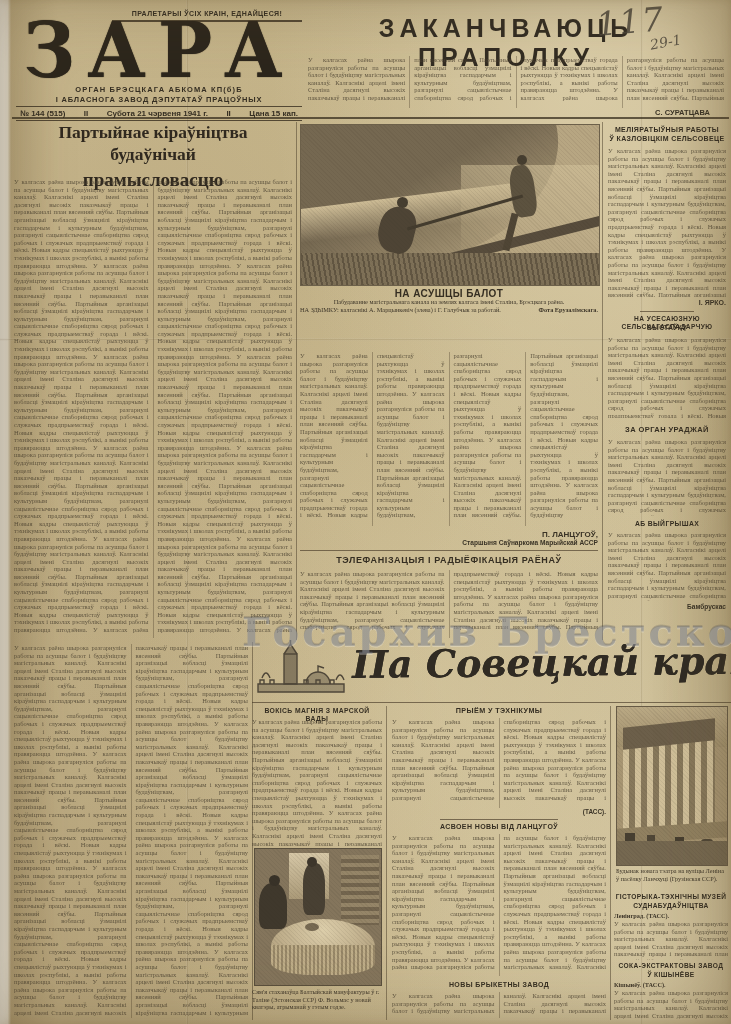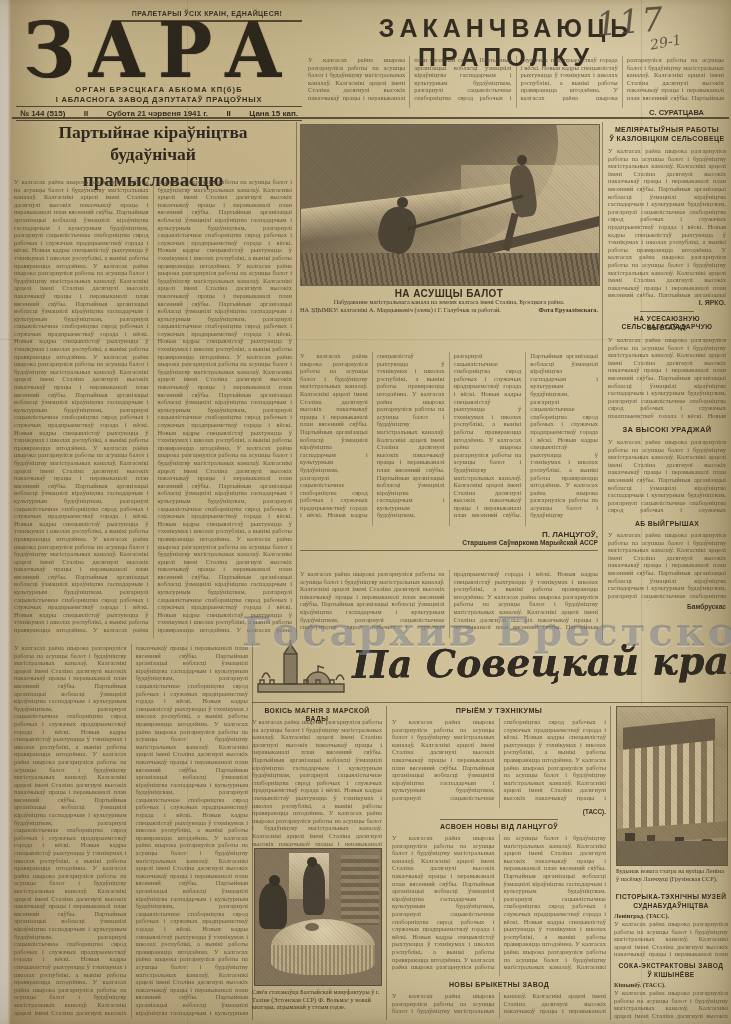--- a/index.html
+++ b/index.html
@@ -60,21 +60,21 @@
       <span>II</span>
       <span>Субота 21 чэрвеня 1941 г.</span>
       <span>II</span>
       <span>Цана 15 кап.</span>
     </div>
   </div>
 
   <div class="abs" style="left:306px;top:8px;width:420px;height:108px">
     <div class="abs" style="left:0;top:6px;width:400px;text-align:center;font-family:'Liberation Sans',sans-serif;font-weight:bold;font-size:25px;letter-spacing:5px;color:#322c22">ЗАКАНЧВАЮЦЬ ПРАПОЛКУ</div>
     <div class="abs greek c4" style="left:2px;top:48px;width:416px;height:52px">У калгасах раёна шырока разгарнуліся работы па асушцы балот і будаўніцтву магістральных каналаў. Калгаснікі арцелі імені Сталіна дасягнулі высокіх паказчыкаў працы і перавыканалі план вясенняй сяўбы. Партыйныя арганізацыі вобласці ўзмацнілі кіраўніцтва гаспадарчым і культурным будаўніцтвам, разгарнулі сацыялістычнае спаборніцтва сярод рабочых і служачых прадпрыемстваў горада і вёскі. Новыя кадры спецыялістаў рыхтуюцца ў тэхнікумах і школах рэспублікі, а вынікі работы правяраюцца штодзённа. У калгасах раёна шырока разгарнуліся работы па асушцы балот і будаўніцтву магістральных каналаў. Калгаснікі арцелі імені Сталіна дасягнулі высокіх паказчыкаў працы і перавыканалі план вясенняй сяўбы. Партыйныя арганізацыі вобласці ўзмацнілі кіраўніцтва гаспадарчым і культурным будаўніцтвам, разгарнулі сацыялістычнае спаборніцтва сярод рабочых і служачых прадпрыемстваў горада і вёскі. Новыя кадры спецыялістаў рыхтуюцца ў тэхнікумах і школах рэспублікі, а вынікі работы правяраюцца штодзённа. У калгасах раёна шырока разгарнуліся работы па асушцы балот і будаўніцтву магістральных каналаў. Калгаснікі арцелі імені Сталіна дасягнулі высокіх паказчыкаў працы і перавыканалі план вясенняй сяўбы. Партыйныя арганізацыі вобласці ўзмацнілі кіраўніцтва гаспадарчым і культурным будаўніцтвам, разгарнулі сацыялістычнае спаборніцтва сярод рабочых і служачых прадпрыемстваў горада і вёскі. Новыя кадры спецыялістаў рыхтуюцца ў тэхнікумах і школах рэспублікі, а вынікі работы правяраюцца штодзённа. У калгасах раёна шырока разгарнуліся работы па асушцы балот і будаўніцтву магістральных каналаў. Калгаснікі арцелі імені Сталіна дасягнулі высокіх паказчыкаў працы і перавыканалі план вясенняй сяўбы. Партыйныя арганізацыі вобласці ўзмацнілі кіраўніцтва гаспадарчым і культурным будаўніцтвам, разгарнулі сацыялістычнае спаборніцтва сярод рабочых і служачых прадпрыемстваў горада і вёскі. Новыя кадры спецыялістаў рыхтуюцца ў тэхнікумах і школах рэспублікі, а вынікі работы правяраюцца штодзённа.</div>
-    <div class="abs byline" style="left:242px;top:100px;width:156px;font-size:7.5px">С. СУРАТЦАВА</div>
+    <div class="abs byline" style="left:248px;top:100px;width:156px;font-size:7.5px">С. СУРАТЦАВА</div>
   </div>
   <div class="abs handwriting" style="left:596px;top:2px;font-size:33px;transform:rotate(-5deg);letter-spacing:2px">117</div>
   <div class="abs handwriting" style="left:650px;top:34px;font-size:14px;transform:rotate(-10deg)">29-1</div>
 
   <div class="hrule thick" style="left:12px;top:117px;width:717px"></div>
 
   <div class="abs" style="left:14px;top:122px;width:278px">
     <div style="text-align:center;font-weight:bold;font-size:17.5px;color:#30291f;line-height:1.25">Партыйнае кіраўніцтва будаўнічай</div>
     <div style="text-align:center;font-weight:bold;font-size:19px;color:#30291f;line-height:1.5">прамысловасцю</div>
   </div>
@@ -105,32 +105,33 @@
     <span class="caption" style="font-weight:bold;white-space:nowrap">Фота Ерузалімскага.</span>
   </div>
 
   <div class="abs greek c4" style="left:300px;top:352px;width:298px;height:174px">У калгасах раёна шырока разгарнуліся работы па асушцы балот і будаўніцтву магістральных каналаў. Калгаснікі арцелі імені Сталіна дасягнулі высокіх паказчыкаў працы і перавыканалі план вясенняй сяўбы. Партыйныя арганізацыі вобласці ўзмацнілі кіраўніцтва гаспадарчым і культурным будаўніцтвам, разгарнулі сацыялістычнае спаборніцтва сярод рабочых і служачых прадпрыемстваў горада і вёскі. Новыя кадры спецыялістаў рыхтуюцца ў тэхнікумах і школах рэспублікі, а вынікі работы правяраюцца штодзённа. У калгасах раёна шырока разгарнуліся работы па асушцы балот і будаўніцтву магістральных каналаў. Калгаснікі арцелі імені Сталіна дасягнулі высокіх паказчыкаў працы і перавыканалі план вясенняй сяўбы. Партыйныя арганізацыі вобласці ўзмацнілі кіраўніцтва гаспадарчым і культурным будаўніцтвам, разгарнулі сацыялістычнае спаборніцтва сярод рабочых і служачых прадпрыемстваў горада і вёскі. Новыя кадры спецыялістаў рыхтуюцца ў тэхнікумах і школах рэспублікі, а вынікі работы правяраюцца штодзённа. У калгасах раёна шырока разгарнуліся работы па асушцы балот і будаўніцтву магістральных каналаў. Калгаснікі арцелі імені Сталіна дасягнулі высокіх паказчыкаў працы і перавыканалі план вясенняй сяўбы. Партыйныя арганізацыі вобласці ўзмацнілі кіраўніцтва гаспадарчым і культурным будаўніцтвам, разгарнулі сацыялістычнае спаборніцтва сярод рабочых і служачых прадпрыемстваў горада і вёскі. Новыя кадры спецыялістаў рыхтуюцца ў тэхнікумах і школах рэспублікі, а вынікі работы правяраюцца штодзённа. У калгасах раёна шырока разгарнуліся работы па асушцы балот і будаўніцтву магістральных каналаў. Калгаснікі арцелі імені Сталіна дасягнулі высокіх паказчыкаў працы і перавыканалі план вясенняй сяўбы. Партыйныя арганізацыі вобласці ўзмацнілі кіраўніцтва гаспадарчым і культурным будаўніцтвам, разгарнулі сацыялістычнае спаборніцтва сярод рабочых і служачых прадпрыемстваў горада і вёскі. Новыя кадры спецыялістаў рыхтуюцца ў тэхнікумах і школах рэспублікі, а вынікі работы правяраюцца штодзённа. У калгасах раёна шырока разгарнуліся работы па асушцы балот і будаўніцтву магістральных каналаў. Калгаснікі арцелі імені Сталіна дасягнулі высокіх паказчыкаў працы і перавыканалі план вясенняй сяўбы. Партыйныя арганізацыі вобласці ўзмацнілі кіраўніцтва гаспадарчым і культурным будаўніцтвам, разгарнулі сацыялістычнае спаборніцтва сярод рабочых і служачых прадпрыемстваў горада і вёскі. Новыя кадры спецыялістаў рыхтуюцца ў тэхнікумах і школах рэспублікі, а вынікі работы правяраюцца штодзённа. У калгасах раёна шырока разгарнуліся работы па асушцы балот і будаўніцтву магістральных каналаў. Калгаснікі арцелі імені Сталіна дасягнулі высокіх паказчыкаў працы і перавыканалі план вясенняй сяўбы. Партыйныя арганізацыі вобласці ўзмацнілі кіраўніцтва гаспадарчым і культурным будаўніцтвам, разгарнулі сацыялістычнае спаборніцтва сярод рабочых і служачых прадпрыемстваў горада і вёскі. Новыя кадры спецыялістаў рыхтуюцца ў тэхнікумах і школах рэспублікі, а вынікі работы правяраюцца штодзённа. У калгасах раёна шырока разгарнуліся работы па асушцы балот і будаўніцтву магістральных каналаў. Калгаснікі арцелі імені Сталіна дасягнулі высокіх паказчыкаў працы і перавыканалі план вясенняй сяўбы. Партыйныя арганізацыі вобласці ўзмацнілі кіраўніцтва гаспадарчым і культурным будаўніцтвам, разгарнулі сацыялістычнае спаборніцтва сярод рабочых і служачых прадпрыемстваў горада і вёскі. Новыя кадры спецыялістаў рыхтуюцца ў тэхнікумах і школах рэспублікі, а вынікі работы правяраюцца штодзённа.</div>
   <div class="abs" style="left:420px;top:530px;width:178px;text-align:right">
     <div class="byline" style="font-size:8px">П. ЛАНЦУГОЎ,</div>
     <div class="byline" style="font-size:6.6px">Старшыня Саўнаркома Марыйскай АССР</div>
   </div>
 
   <div class="hrule" style="left:300px;top:550px;width:298px"></div>
+  <div class="abs head-sm" style="left:300px;top:555px;width:298px;font-size:9px;letter-spacing:.6px">ТЭЛЕФАНІЗАЦЫЯ І РАДЫЁФІКАЦЫЯ РАЁНАЎ</div>
   <div class="abs greek c2" style="left:300px;top:570px;width:298px;height:68px">У калгасах раёна шырока разгарнуліся работы па асушцы балот і будаўніцтву магістральных каналаў. Калгаснікі арцелі імені Сталіна дасягнулі высокіх паказчыкаў працы і перавыканалі план вясенняй сяўбы. Партыйныя арганізацыі вобласці ўзмацнілі кіраўніцтва гаспадарчым і культурным будаўніцтвам, разгарнулі сацыялістычнае спаборніцтва сярод рабочых і служачых прадпрыемстваў горада і вёскі. Новыя кадры спецыялістаў рыхтуюцца ў тэхнікумах і школах рэспублікі, а вынікі работы правяраюцца штодзённа. У калгасах раёна шырока разгарнуліся работы па асушцы балот і будаўніцтву магістральных каналаў. Калгаснікі арцелі імені Сталіна дасягнулі высокіх паказчыкаў працы і перавыканалі план вясенняй сяўбы. Партыйныя арганізацыі вобласці ўзмацнілі кіраўніцтва гаспадарчым і культурным будаўніцтвам, разгарнулі сацыялістычнае спаборніцтва сярод рабочых і служачых прадпрыемстваў горада і вёскі. Новыя кадры спецыялістаў рыхтуюцца ў тэхнікумах і школах рэспублікі, а вынікі работы правяраюцца штодзённа. У калгасах раёна шырока разгарнуліся работы па асушцы балот і будаўніцтву магістральных каналаў. Калгаснікі арцелі імені Сталіна дасягнулі высокіх паказчыкаў працы і перавыканалі план вясенняй сяўбы. Партыйныя арганізацыі вобласці ўзмацнілі кіраўніцтва гаспадарчым і культурным будаўніцтвам, разгарнулі сацыялістычнае спаборніцтва сярод рабочых і служачых прадпрыемстваў горада і вёскі. Новыя кадры спецыялістаў рыхтуюцца ў тэхнікумах і школах рэспублікі, а вынікі работы правяраюцца штодзённа. У калгасах раёна шырока разгарнуліся работы па асушцы балот і будаўніцтву магістральных каналаў. Калгаснікі арцелі імені Сталіна дасягнулі высокіх паказчыкаў працы і перавыканалі план вясенняй сяўбы. Партыйныя арганізацыі вобласці ўзмацнілі кіраўніцтва гаспадарчым і культурным будаўніцтвам, разгарнулі сацыялістычнае спаборніцтва сярод рабочых і служачых прадпрыемстваў горада і вёскі. Новыя кадры спецыялістаў рыхтуюцца ў тэхнікумах і школах рэспублікі, а вынікі работы правяраюцца штодзённа.</div>
 
   <div class="vrule" style="left:602px;top:122px;height:518px"></div>
   <div class="abs head-sm" style="left:608px;top:126px;width:118px;font-size:7px">МЕЛІЯРАТЫЎНЫЯ РАБОТЫ</div>
   <div class="abs head-sm" style="left:608px;top:135px;width:118px;font-size:7px">Ў КАЗЛОВІЦКІМ СЕЛЬСОВЕЦЕ</div>
   <div class="abs greek" style="left:608px;top:147px;width:118px;height:150px">У калгасах раёна шырока разгарнуліся работы па асушцы балот і будаўніцтву магістральных каналаў. Калгаснікі арцелі імені Сталіна дасягнулі высокіх паказчыкаў працы і перавыканалі план вясенняй сяўбы. Партыйныя арганізацыі вобласці ўзмацнілі кіраўніцтва гаспадарчым і культурным будаўніцтвам, разгарнулі сацыялістычнае спаборніцтва сярод рабочых і служачых прадпрыемстваў горада і вёскі. Новыя кадры спецыялістаў рыхтуюцца ў тэхнікумах і школах рэспублікі, а вынікі работы правяраюцца штодзённа. У калгасах раёна шырока разгарнуліся работы па асушцы балот і будаўніцтву магістральных каналаў. Калгаснікі арцелі імені Сталіна дасягнулі высокіх паказчыкаў працы і перавыканалі план вясенняй сяўбы. Партыйныя арганізацыі вобласці ўзмацнілі кіраўніцтва гаспадарчым і культурным будаўніцтвам, разгарнулі сацыялістычнае спаборніцтва сярод рабочых і служачых прадпрыемстваў горада і вёскі. Новыя кадры спецыялістаў рыхтуюцца ў тэхнікумах і школах рэспублікі, а вынікі работы правяраюцца штодзённа. У калгасах раёна шырока разгарнуліся работы па асушцы балот і будаўніцтву магістральных каналаў. Калгаснікі арцелі імені Сталіна дасягнулі высокіх паказчыкаў працы і перавыканалі план вясенняй сяўбы. Партыйныя арганізацыі вобласці ўзмацнілі кіраўніцтва гаспадарчым і культурным будаўніцтвам, разгарнулі сацыялістычнае спаборніцтва сярод рабочых і служачых прадпрыемстваў горада і вёскі. Новыя кадры спецыялістаў рыхтуюцца ў тэхнікумах і школах рэспублікі, а вынікі работы правяраюцца штодзённа. У калгасах раёна шырока разгарнуліся работы па асушцы балот і будаўніцтву магістральных каналаў. Калгаснікі арцелі імені Сталіна дасягнулі высокіх паказчыкаў працы і перавыканалі план вясенняй сяўбы. Партыйныя арганізацыі вобласці ўзмацнілі кіраўніцтва гаспадарчым і культурным будаўніцтвам, разгарнулі сацыялістычнае спаборніцтва сярод рабочых і служачых прадпрыемстваў горада і вёскі. Новыя кадры спецыялістаў рыхтуюцца ў тэхнікумах і школах рэспублікі, а вынікі работы правяраюцца штодзённа. У калгасах раёна шырока разгарнуліся работы па асушцы балот і будаўніцтву магістральных каналаў. Калгаснікі арцелі імені Сталіна дасягнулі высокіх паказчыкаў працы і перавыканалі план вясенняй сяўбы. Партыйныя арганізацыі вобласці ўзмацнілі кіраўніцтва гаспадарчым і культурным будаўніцтвам, разгарнулі сацыялістычнае спаборніцтва сярод рабочых і служачых прадпрыемстваў горада і вёскі. Новыя кадры спецыялістаў рыхтуюцца ў тэхнікумах і школах рэспублікі, а вынікі работы правяраюцца штодзённа.</div>
   <div class="abs byline" style="left:608px;top:299px;width:118px;font-size:7px">І. ЯРКО.</div>
   <div class="hrule" style="left:640px;top:311px;width:54px"></div>
   <div class="abs head-sm" style="left:608px;top:315px;width:118px;font-size:6.6px">НА УСЕСАЮЗНУЮ СЕЛЬСКАГАСПАДАРЧУЮ</div>
   <div class="abs head-sm" style="left:608px;top:324px;width:118px;font-size:6.6px">ВЫСТАЎКУ</div>
   <div class="abs greek" style="left:608px;top:336px;width:118px;height:82px">У калгасах раёна шырока разгарнуліся работы па асушцы балот і будаўніцтву магістральных каналаў. Калгаснікі арцелі імені Сталіна дасягнулі высокіх паказчыкаў працы і перавыканалі план вясенняй сяўбы. Партыйныя арганізацыі вобласці ўзмацнілі кіраўніцтва гаспадарчым і культурным будаўніцтвам, разгарнулі сацыялістычнае спаборніцтва сярод рабочых і служачых прадпрыемстваў горада і вёскі. Новыя кадры спецыялістаў рыхтуюцца ў тэхнікумах і школах рэспублікі, а вынікі работы правяраюцца штодзённа. У калгасах раёна шырока разгарнуліся работы па асушцы балот і будаўніцтву магістральных каналаў. Калгаснікі арцелі імені Сталіна дасягнулі высокіх паказчыкаў працы і перавыканалі план вясенняй сяўбы. Партыйныя арганізацыі вобласці ўзмацнілі кіраўніцтва гаспадарчым і культурным будаўніцтвам, разгарнулі сацыялістычнае спаборніцтва сярод рабочых і служачых прадпрыемстваў горада і вёскі. Новыя кадры спецыялістаў рыхтуюцца ў тэхнікумах і школах рэспублікі, а вынікі работы правяраюцца штодзённа. У калгасах раёна шырока разгарнуліся работы па асушцы балот і будаўніцтву магістральных каналаў. Калгаснікі арцелі імені Сталіна дасягнулі высокіх паказчыкаў працы і перавыканалі план вясенняй сяўбы. Партыйныя арганізацыі вобласці ўзмацнілі кіраўніцтва гаспадарчым і культурным будаўніцтвам, разгарнулі сацыялістычнае спаборніцтва сярод рабочых і служачых прадпрыемстваў горада і вёскі. Новыя кадры спецыялістаў рыхтуюцца ў тэхнікумах і школах рэспублікі, а вынікі работы правяраюцца штодзённа.</div>
-  <div class="abs head-sm" style="left:608px;top:426px;width:118px;font-size:7.5px">ЗА ВЫСОКІ УРАДЖАЙ</div>
+  <div class="abs head-sm" style="left:608px;top:426px;width:118px;font-size:7.5px">ЗА ОРГАН УРАДЖАЙ</div>
   <div class="abs greek" style="left:608px;top:438px;width:118px;height:78px">У калгасах раёна шырока разгарнуліся работы па асушцы балот і будаўніцтву магістральных каналаў. Калгаснікі арцелі імені Сталіна дасягнулі высокіх паказчыкаў працы і перавыканалі план вясенняй сяўбы. Партыйныя арганізацыі вобласці ўзмацнілі кіраўніцтва гаспадарчым і культурным будаўніцтвам, разгарнулі сацыялістычнае спаборніцтва сярод рабочых і служачых прадпрыемстваў горада і вёскі. Новыя кадры спецыялістаў рыхтуюцца ў тэхнікумах і школах рэспублікі, а вынікі работы правяраюцца штодзённа. У калгасах раёна шырока разгарнуліся работы па асушцы балот і будаўніцтву магістральных каналаў. Калгаснікі арцелі імені Сталіна дасягнулі высокіх паказчыкаў працы і перавыканалі план вясенняй сяўбы. Партыйныя арганізацыі вобласці ўзмацнілі кіраўніцтва гаспадарчым і культурным будаўніцтвам, разгарнулі сацыялістычнае спаборніцтва сярод рабочых і служачых прадпрыемстваў горада і вёскі. Новыя кадры спецыялістаў рыхтуюцца ў тэхнікумах і школах рэспублікі, а вынікі работы правяраюцца штодзённа. У калгасах раёна шырока разгарнуліся работы па асушцы балот і будаўніцтву магістральных каналаў. Калгаснікі арцелі імені Сталіна дасягнулі высокіх паказчыкаў працы і перавыканалі план вясенняй сяўбы. Партыйныя арганізацыі вобласці ўзмацнілі кіраўніцтва гаспадарчым і культурным будаўніцтвам, разгарнулі сацыялістычнае спаборніцтва сярод рабочых і служачых прадпрыемстваў горада і вёскі. Новыя кадры спецыялістаў рыхтуюцца ў тэхнікумах і школах рэспублікі, а вынікі работы правяраюцца штодзённа.</div>
   <div class="abs head-sm" style="left:608px;top:520px;width:118px;font-size:6.8px">АБ ВЫЙГРЫШАХ</div>
   <div class="abs greek" style="left:608px;top:531px;width:118px;height:70px">У калгасах раёна шырока разгарнуліся работы па асушцы балот і будаўніцтву магістральных каналаў. Калгаснікі арцелі імені Сталіна дасягнулі высокіх паказчыкаў працы і перавыканалі план вясенняй сяўбы. Партыйныя арганізацыі вобласці ўзмацнілі кіраўніцтва гаспадарчым і культурным будаўніцтвам, разгарнулі сацыялістычнае спаборніцтва сярод рабочых і служачых прадпрыемстваў горада і вёскі. Новыя кадры спецыялістаў рыхтуюцца ў тэхнікумах і школах рэспублікі, а вынікі работы правяраюцца штодзённа. У калгасах раёна шырока разгарнуліся работы па асушцы балот і будаўніцтву магістральных каналаў. Калгаснікі арцелі імені Сталіна дасягнулі высокіх паказчыкаў працы і перавыканалі план вясенняй сяўбы. Партыйныя арганізацыі вобласці ўзмацнілі кіраўніцтва гаспадарчым і культурным будаўніцтвам, разгарнулі сацыялістычнае спаборніцтва сярод рабочых і служачых прадпрыемстваў горада і вёскі. Новыя кадры спецыялістаў рыхтуюцца ў тэхнікумах і школах рэспублікі, а вынікі работы правяраюцца штодзённа. У калгасах раёна шырока разгарнуліся работы па асушцы балот і будаўніцтву магістральных каналаў. Калгаснікі арцелі імені Сталіна дасягнулі высокіх паказчыкаў працы і перавыканалі план вясенняй сяўбы. Партыйныя арганізацыі вобласці ўзмацнілі кіраўніцтва гаспадарчым і культурным будаўніцтвам, разгарнулі сацыялістычнае спаборніцтва сярод рабочых і служачых прадпрыемстваў горада і вёскі. Новыя кадры спецыялістаў рыхтуюцца ў тэхнікумах і школах рэспублікі, а вынікі работы правяраюцца штодзённа.</div>
   <div class="abs byline" style="left:608px;top:603px;width:118px;font-size:6.6px">Бамбрускас</div>
 
   <div class="abs" style="left:252px;top:638px;width:479px;height:64px">
     <svg class="abs" style="left:2px;top:2px" width="94" height="58" viewBox="0 0 94 58">
       <g stroke="#3a332a" stroke-width="1.4" fill="none" opacity=".85">
         <rect x="30" y="14" width="13" height="30" fill="rgba(58,51,42,.55)"></rect>
         <path d="M30 14 L36.5 4 L43 14" fill="rgba(58,51,42,.55)"></path>

